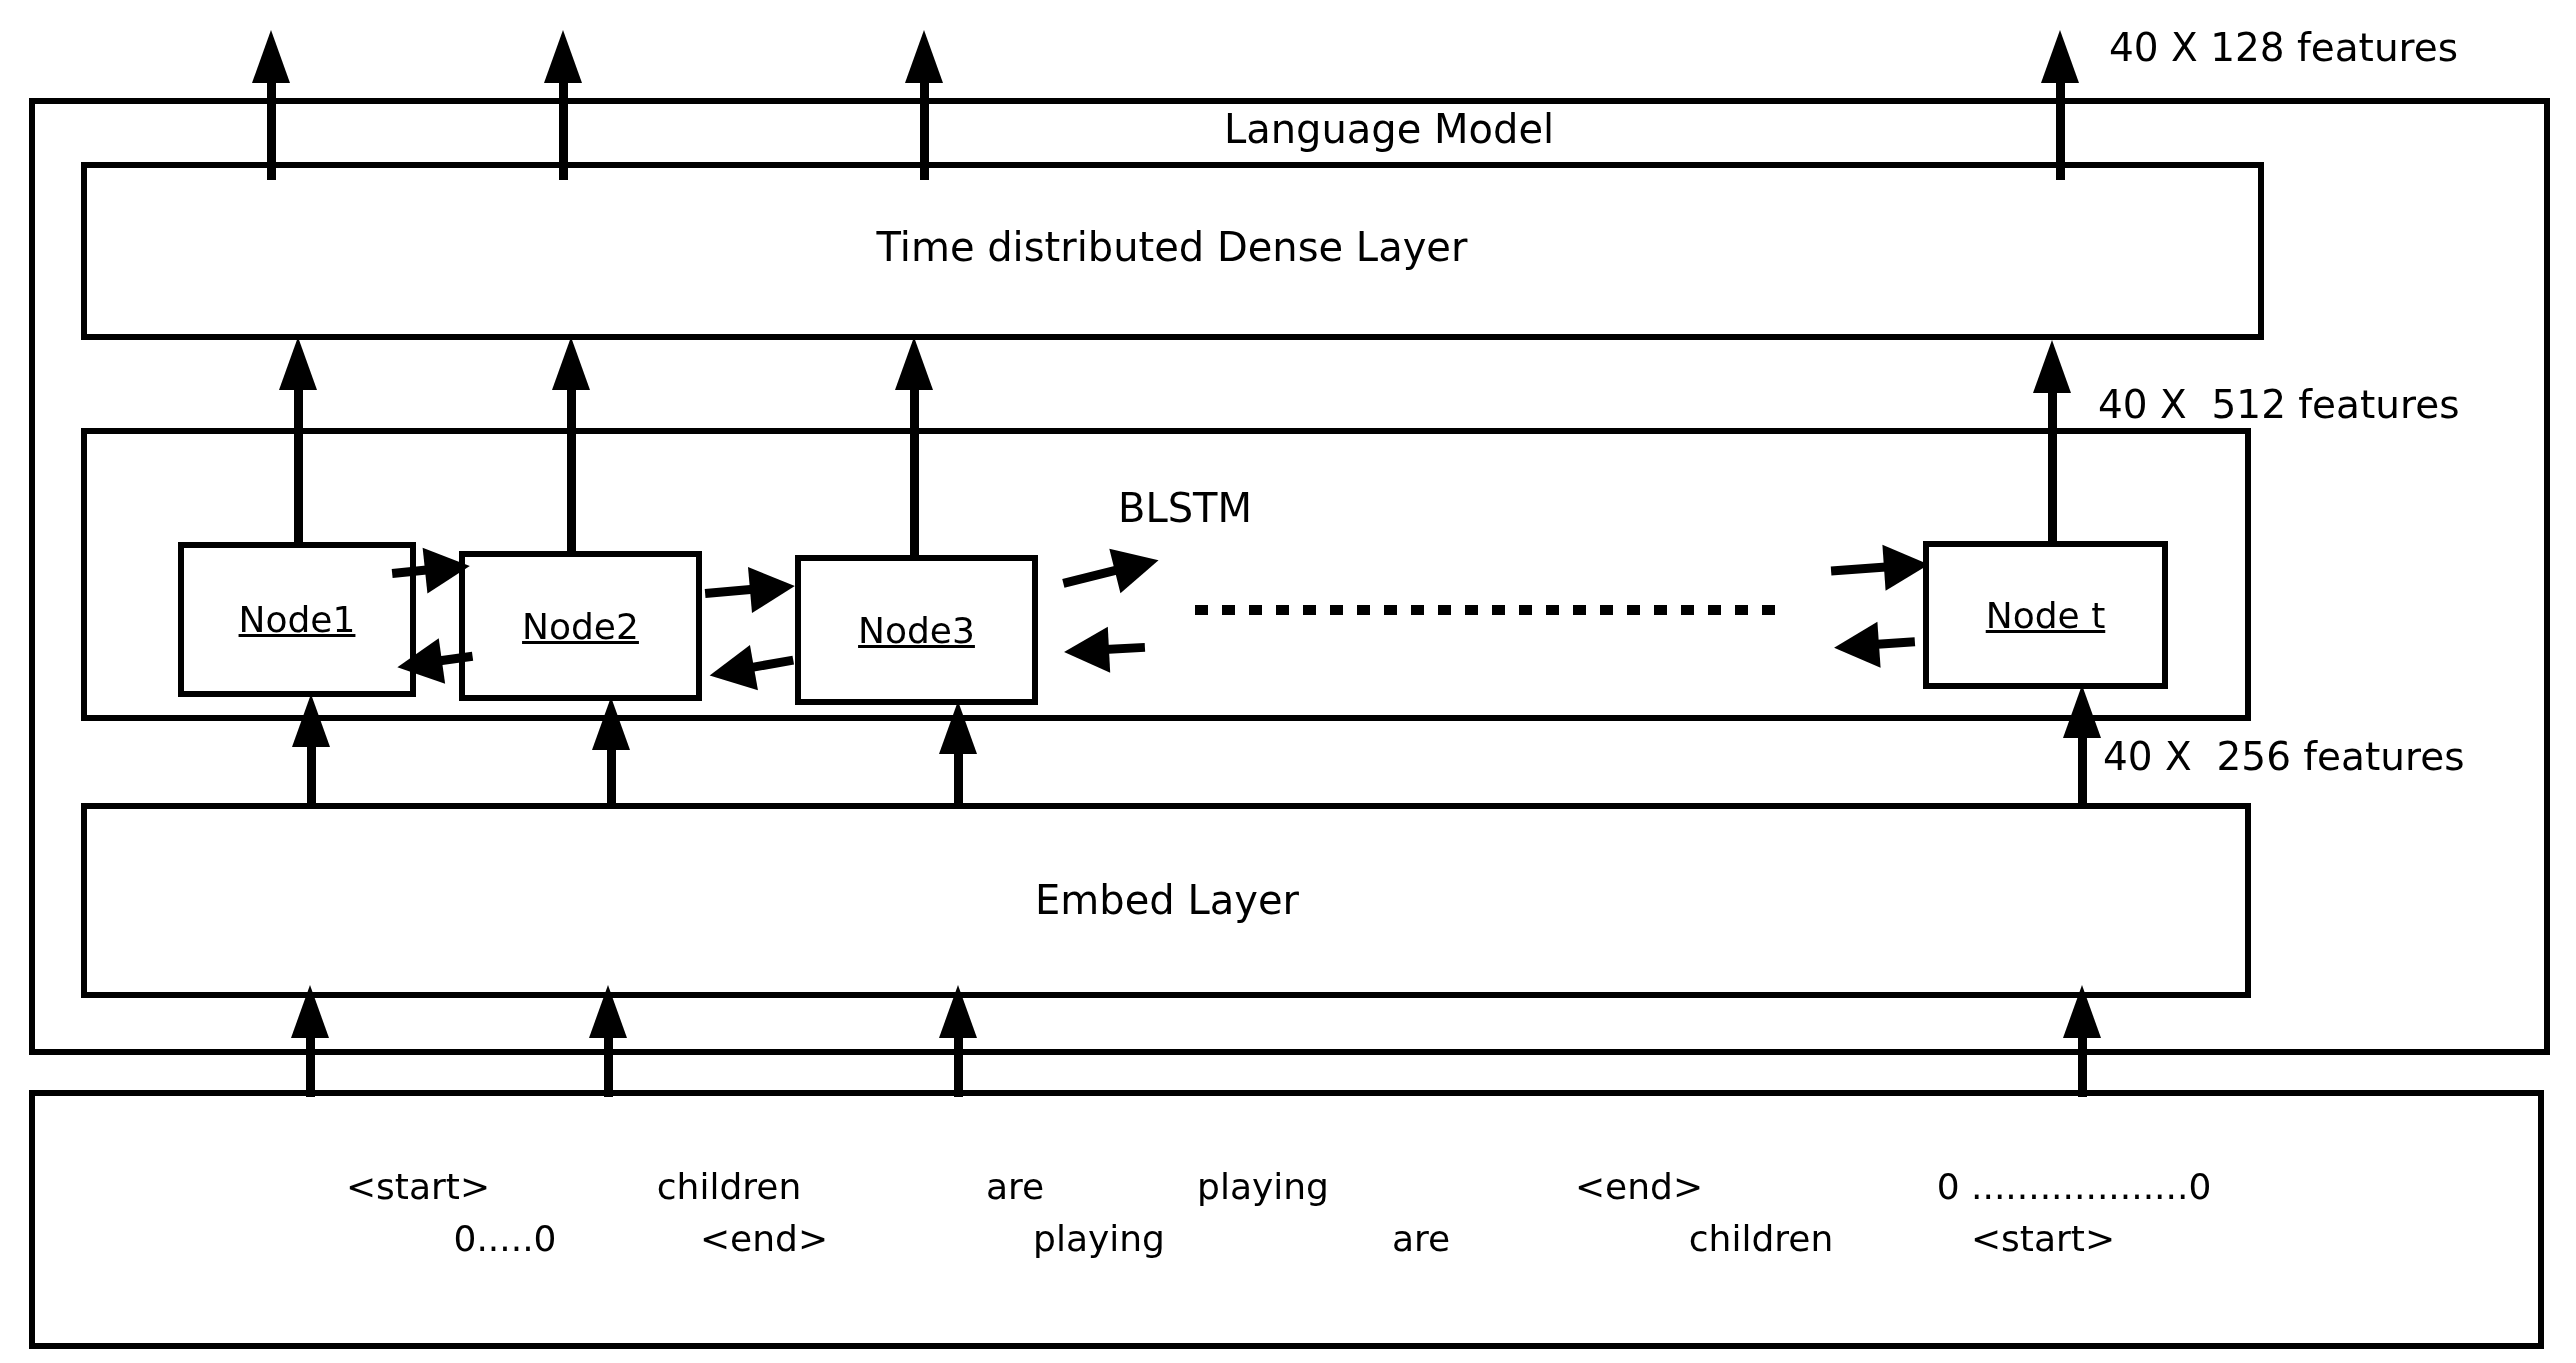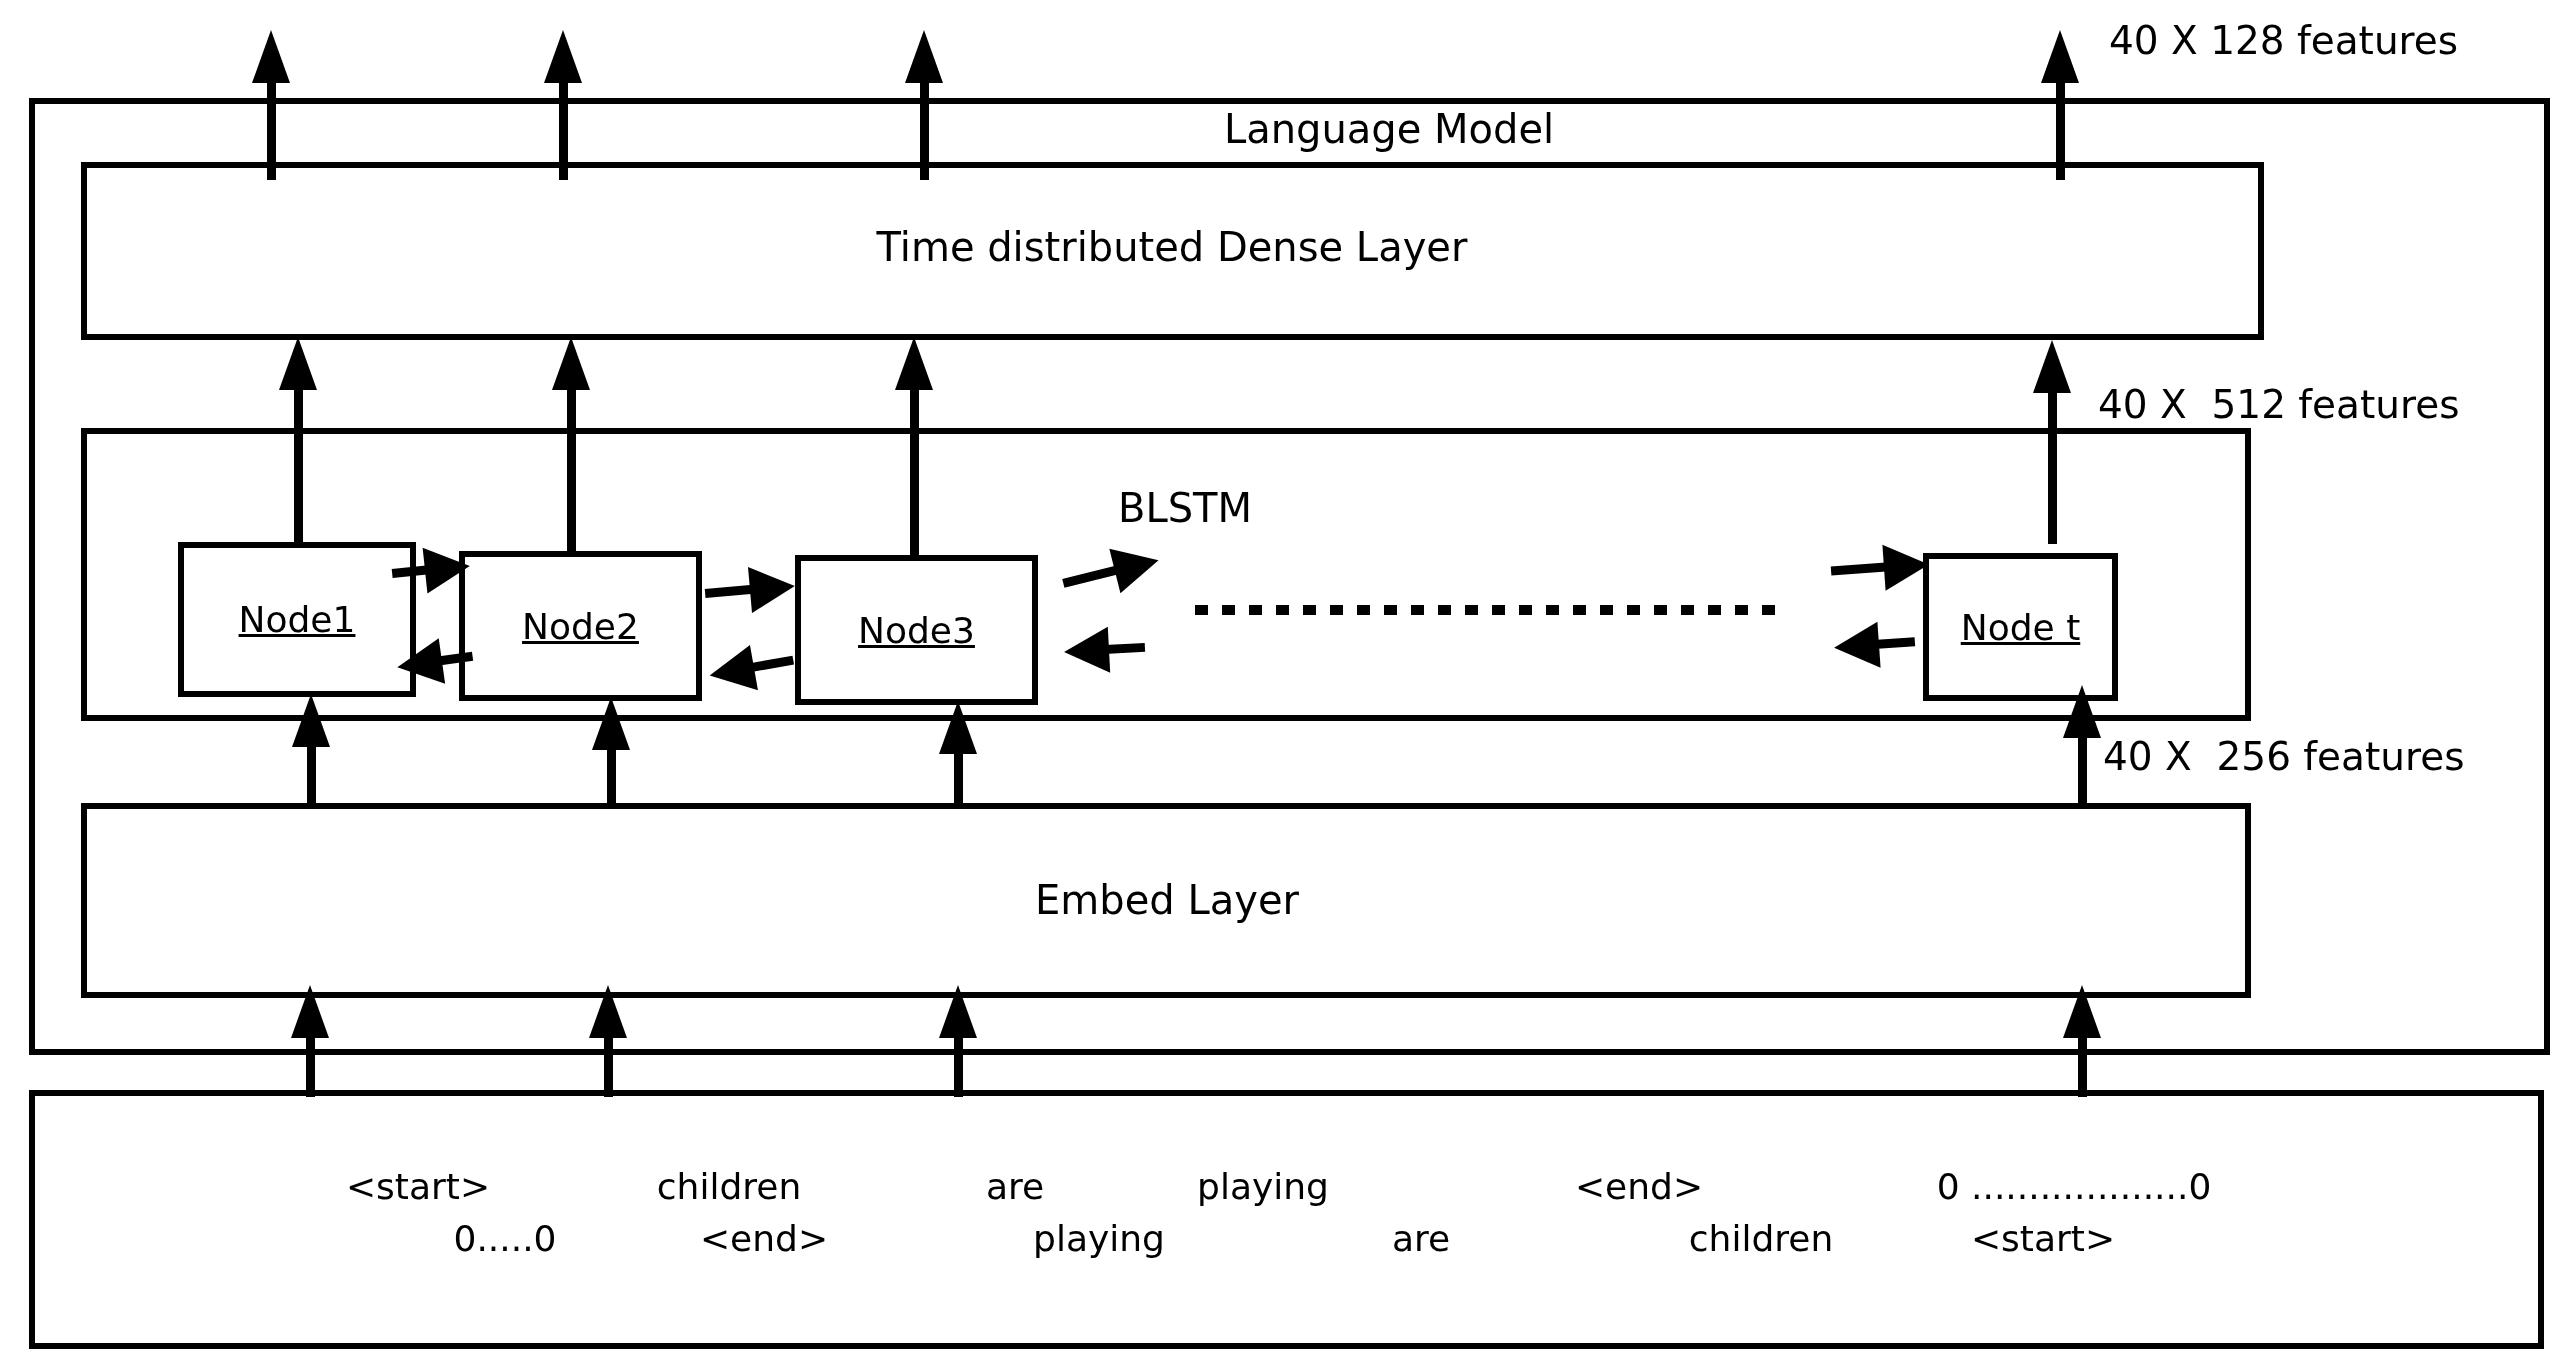--- a/index.html
+++ b/index.html
@@ -41,34 +41,34 @@
 <div class="lbl sec center" style="left:1172px;top:225px;">Time distributed Dense Layer</div>
 
 <div class="box" style="left:81px;top:428px;width:2170px;height:293px;"></div>
 <div class="lbl sec center" style="left:1185px;top:446px;margin-top:40px;">BLSTM</div>
 
 <div class="box" style="left:81px;top:803px;width:2170px;height:195px;"></div>
 <div class="lbl sec center" style="left:1167px;top:878px;">Embed Layer</div>
 
 <div class="box" style="left:29px;top:1090px;width:2515px;height:259px;"></div>
 
-<div class="lbl feat" style="left:2109px;top:20px;">40 X 128 features</div>
+<div class="lbl feat" style="left:2109px;top:27px;">40 X 128 features</div>
 <div class="lbl feat" style="left:2098px;top:384px;">40 X  512 features</div>
 <div class="lbl feat" style="left:2103px;top:736px;">40 X  256 features</div>
 
 <div class="box node" style="left:178px;top:542px;width:238px;height:155px;">
   <span>Node1</span>
 </div>
 <div class="box node" style="left:459px;top:551px;width:243px;height:150px;">
   <span>Node2</span>
 </div>
 <div class="box node" style="left:795px;top:555px;width:243px;height:150px;">
   <span>Node3</span>
 </div>
-<div class="box node" style="left:1923px;top:541px;width:195px;height:148px;margin-top:12px;">
+<div class="box node" style="left:1923px;top:541px;width:245px;height:148px;">
   <span>Node t</span>
 </div>
 
 <div class="dots" style="left:1195px;top:605px;width:592px;"></div>
 
 <div class="aup" style="left:252px;top:30px;height:150px;">
     <div class="head"></div>
     <div class="stem"></div>
   </div>
 <div class="aup" style="left:544px;top:30px;height:150px;">

